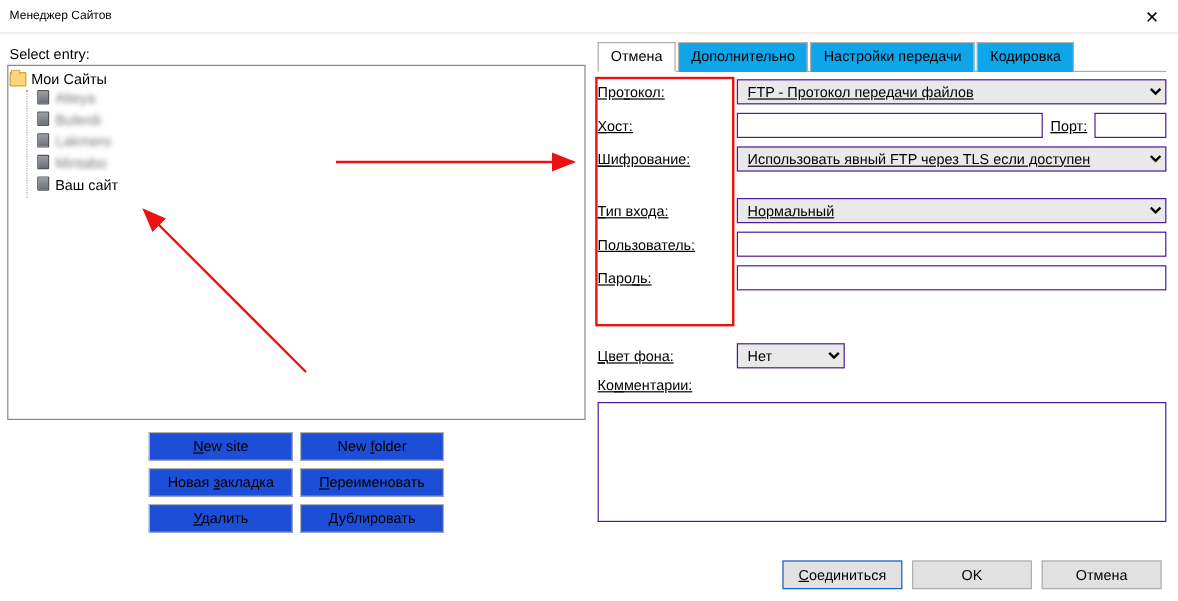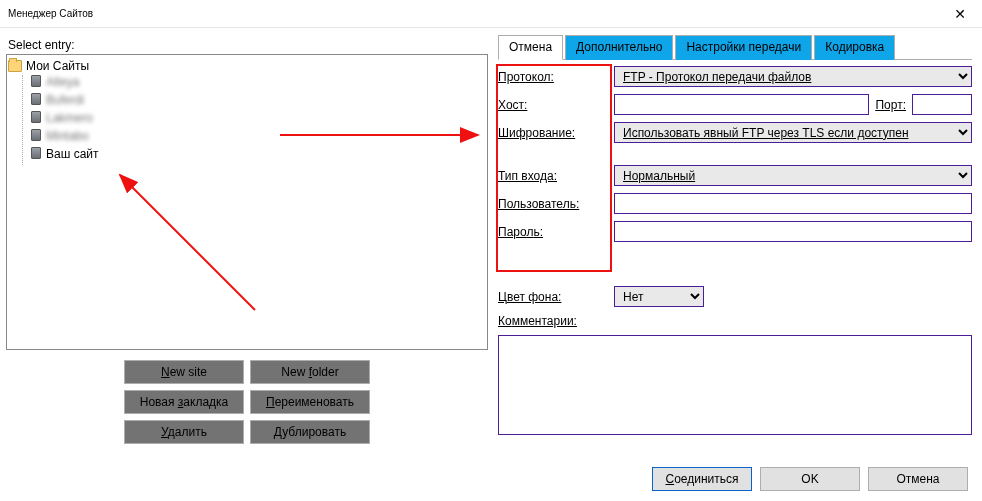--- a/index.html
+++ b/index.html
@@ -19,21 +19,21 @@
   .folder-icon { width:14px; height:12px; background:#ffd37a; border:1px solid #c9a53a; border-radius:1px; position:relative; }
   .folder-icon:before{content:"";position:absolute;top:-3px;left:0;width:6px;height:3px;background:#ffd37a;border:1px solid #c9a53a;border-bottom:none;border-radius:1px 1px 0 0;}
   .tree-children { margin-left: 14px; border-left: 1px dotted #aaa; padding-left: 8px; margin-top:2px;}
   .tree-item { display:flex; align-items:flex-start; gap:5px; height:18px; }
   .site-icon { width:10px; height:12px; background:linear-gradient(#9aa0a6,#6b7075); border:1px solid #555; border-radius:1px;}
   .blur { filter: blur(2px); color:#777; }
   .tree-item.selected .lbl { background:transparent; }
 
   .btn-grid { margin: 10px auto 0 auto; width: 254px; }
   .btn-row { display:flex; gap:6px; margin-bottom:6px; justify-content:center;}
-  button.win { background:#737373; border:1px solid #adadad; height:24px; min-width:120px; padding:0 10px; cursor:default;}
+  button.win { background:#1d4ed8; border:1px solid #adadad; height:24px; min-width:120px; padding:0 10px; cursor:default;}
   .ul { text-decoration: underline; }
 
   
   .right { flex:1; position:relative; }
   .tabstrip { display:flex; border-bottom:1px solid #adadad; margin-bottom:6px; }
   .tab { padding:4px 10px 5px 10px; border:1px solid #adadad; border-bottom:none; background:#0ea5e9; margin-right:2px; position:relative; top:1px; cursor:default;}
   .tab.active { background:#fff; border-bottom:1px solid #fff; }
 
   .form { display:grid; grid-template-columns: 112px 1fr; row-gap:7px; column-gap:4px; align-items:center;text-decoration:underline; }
   .form label { white-space:nowrap; }

